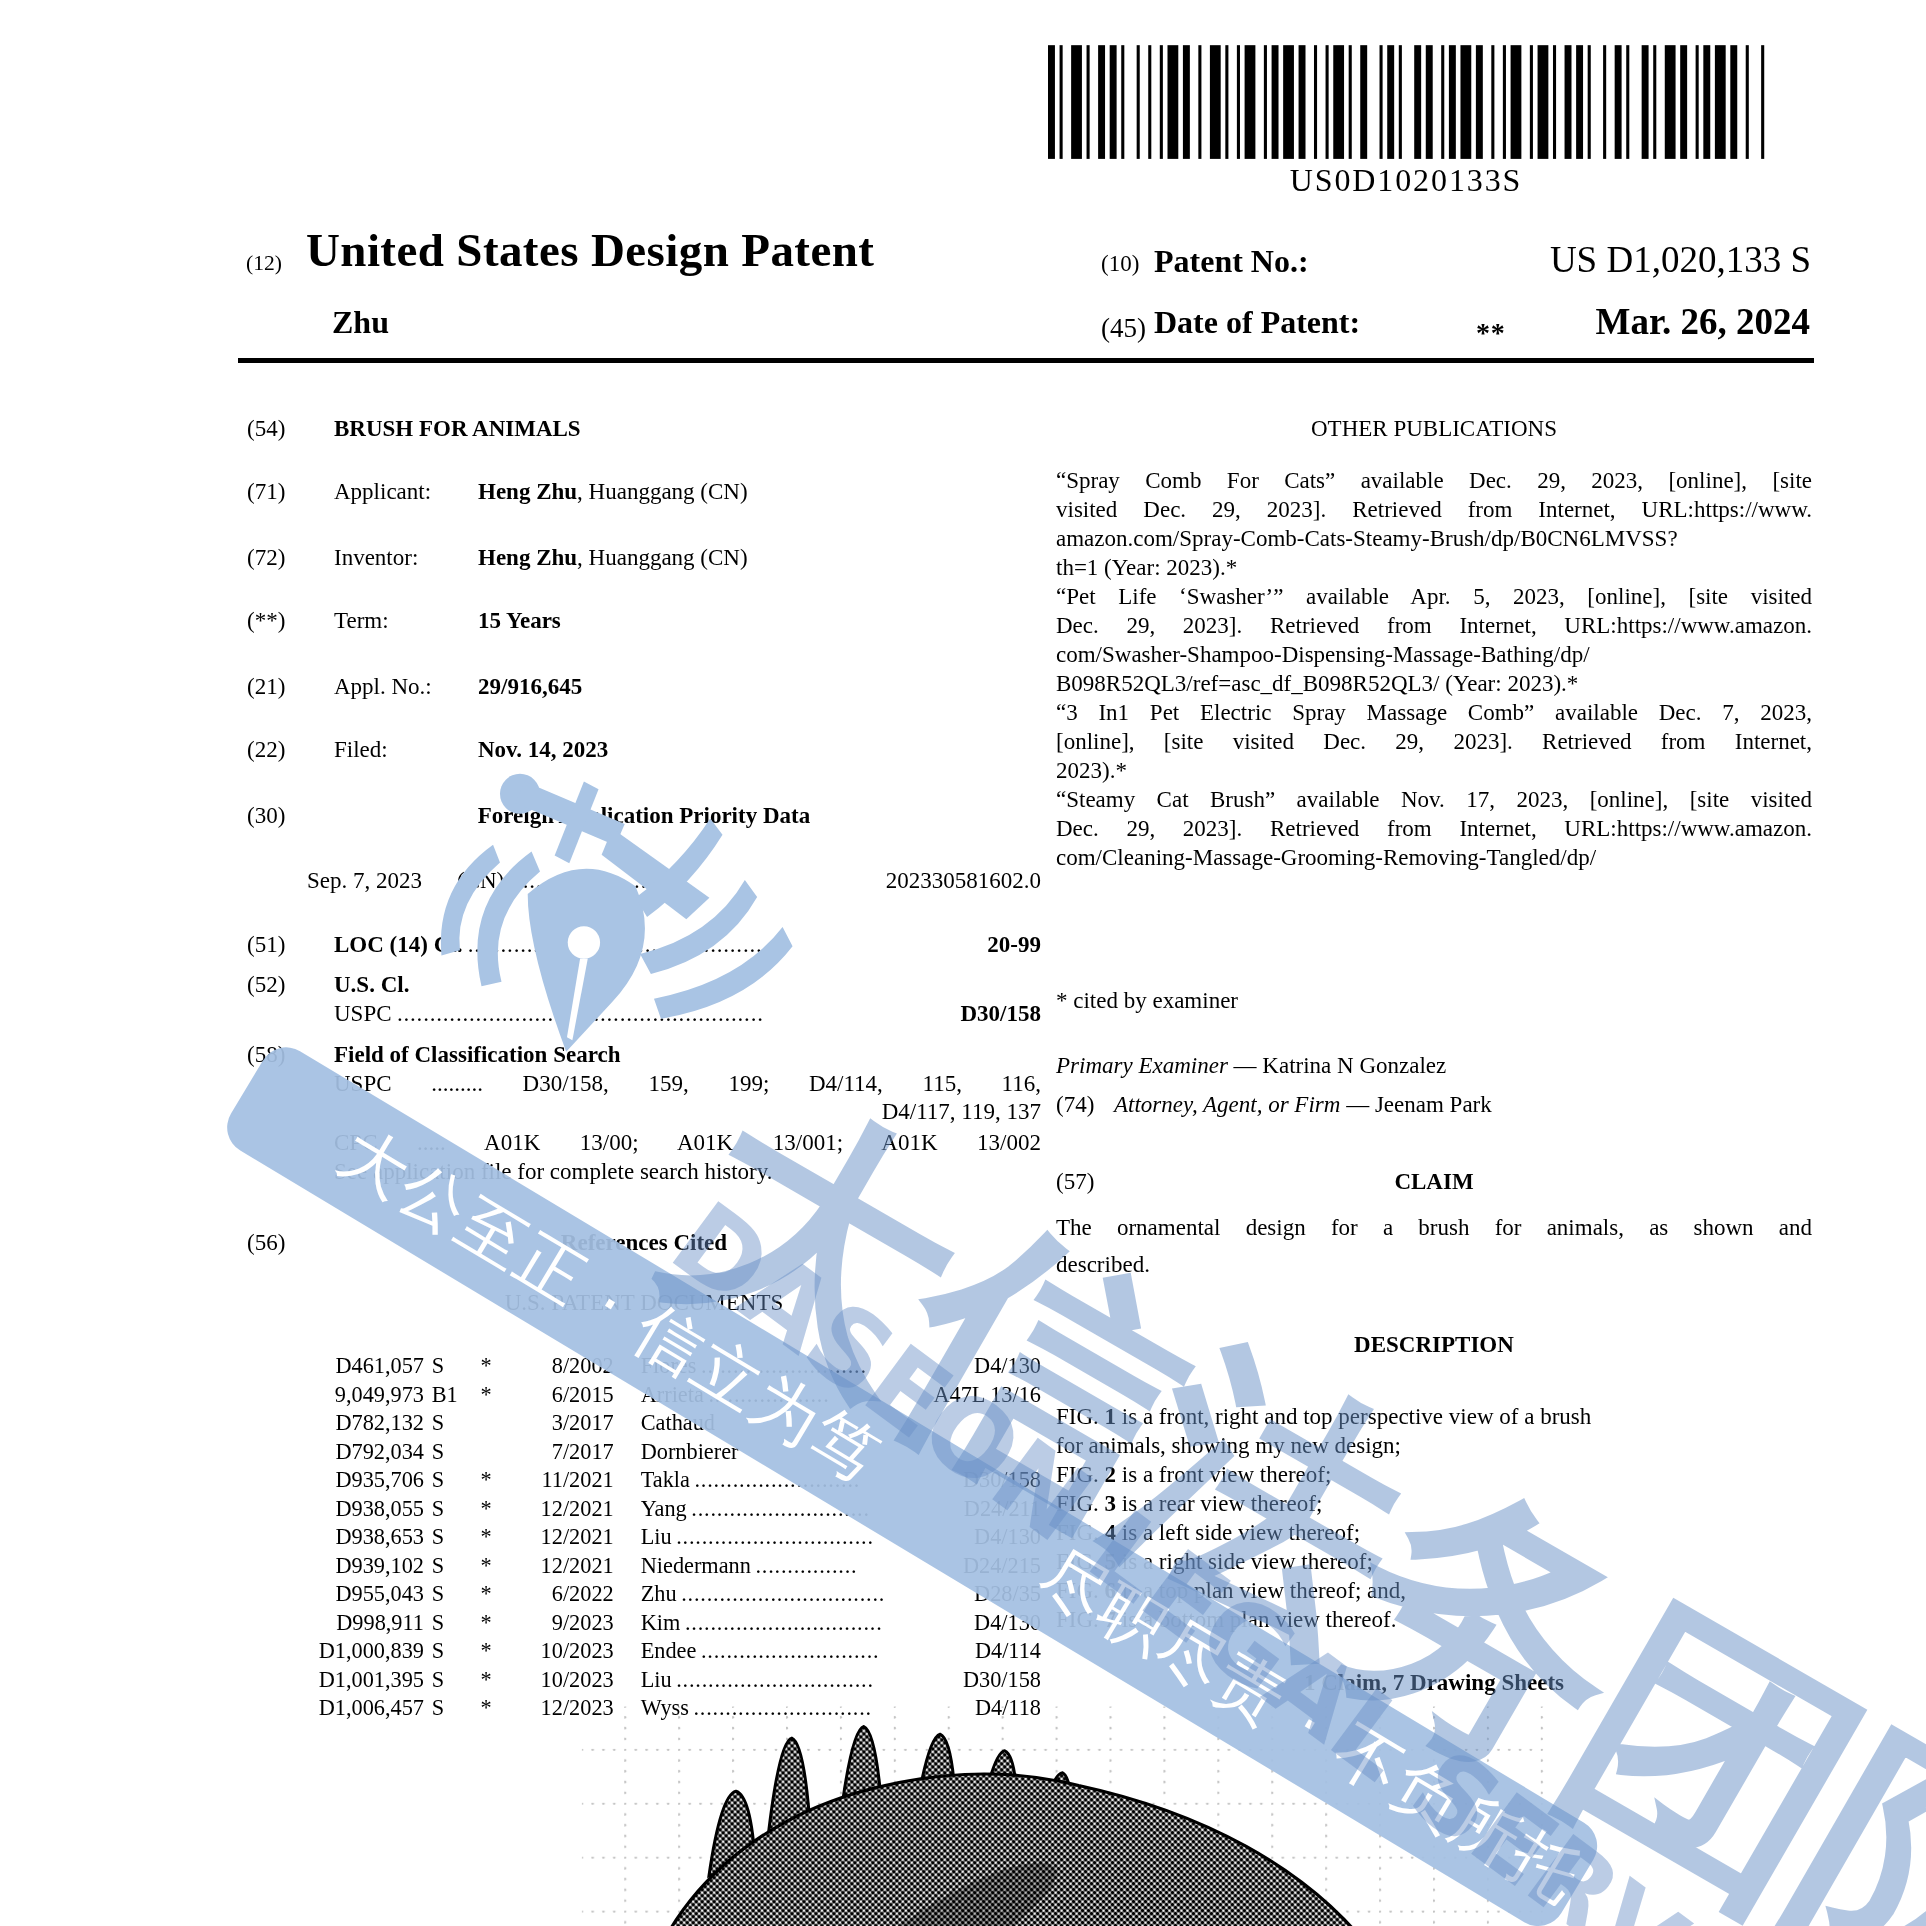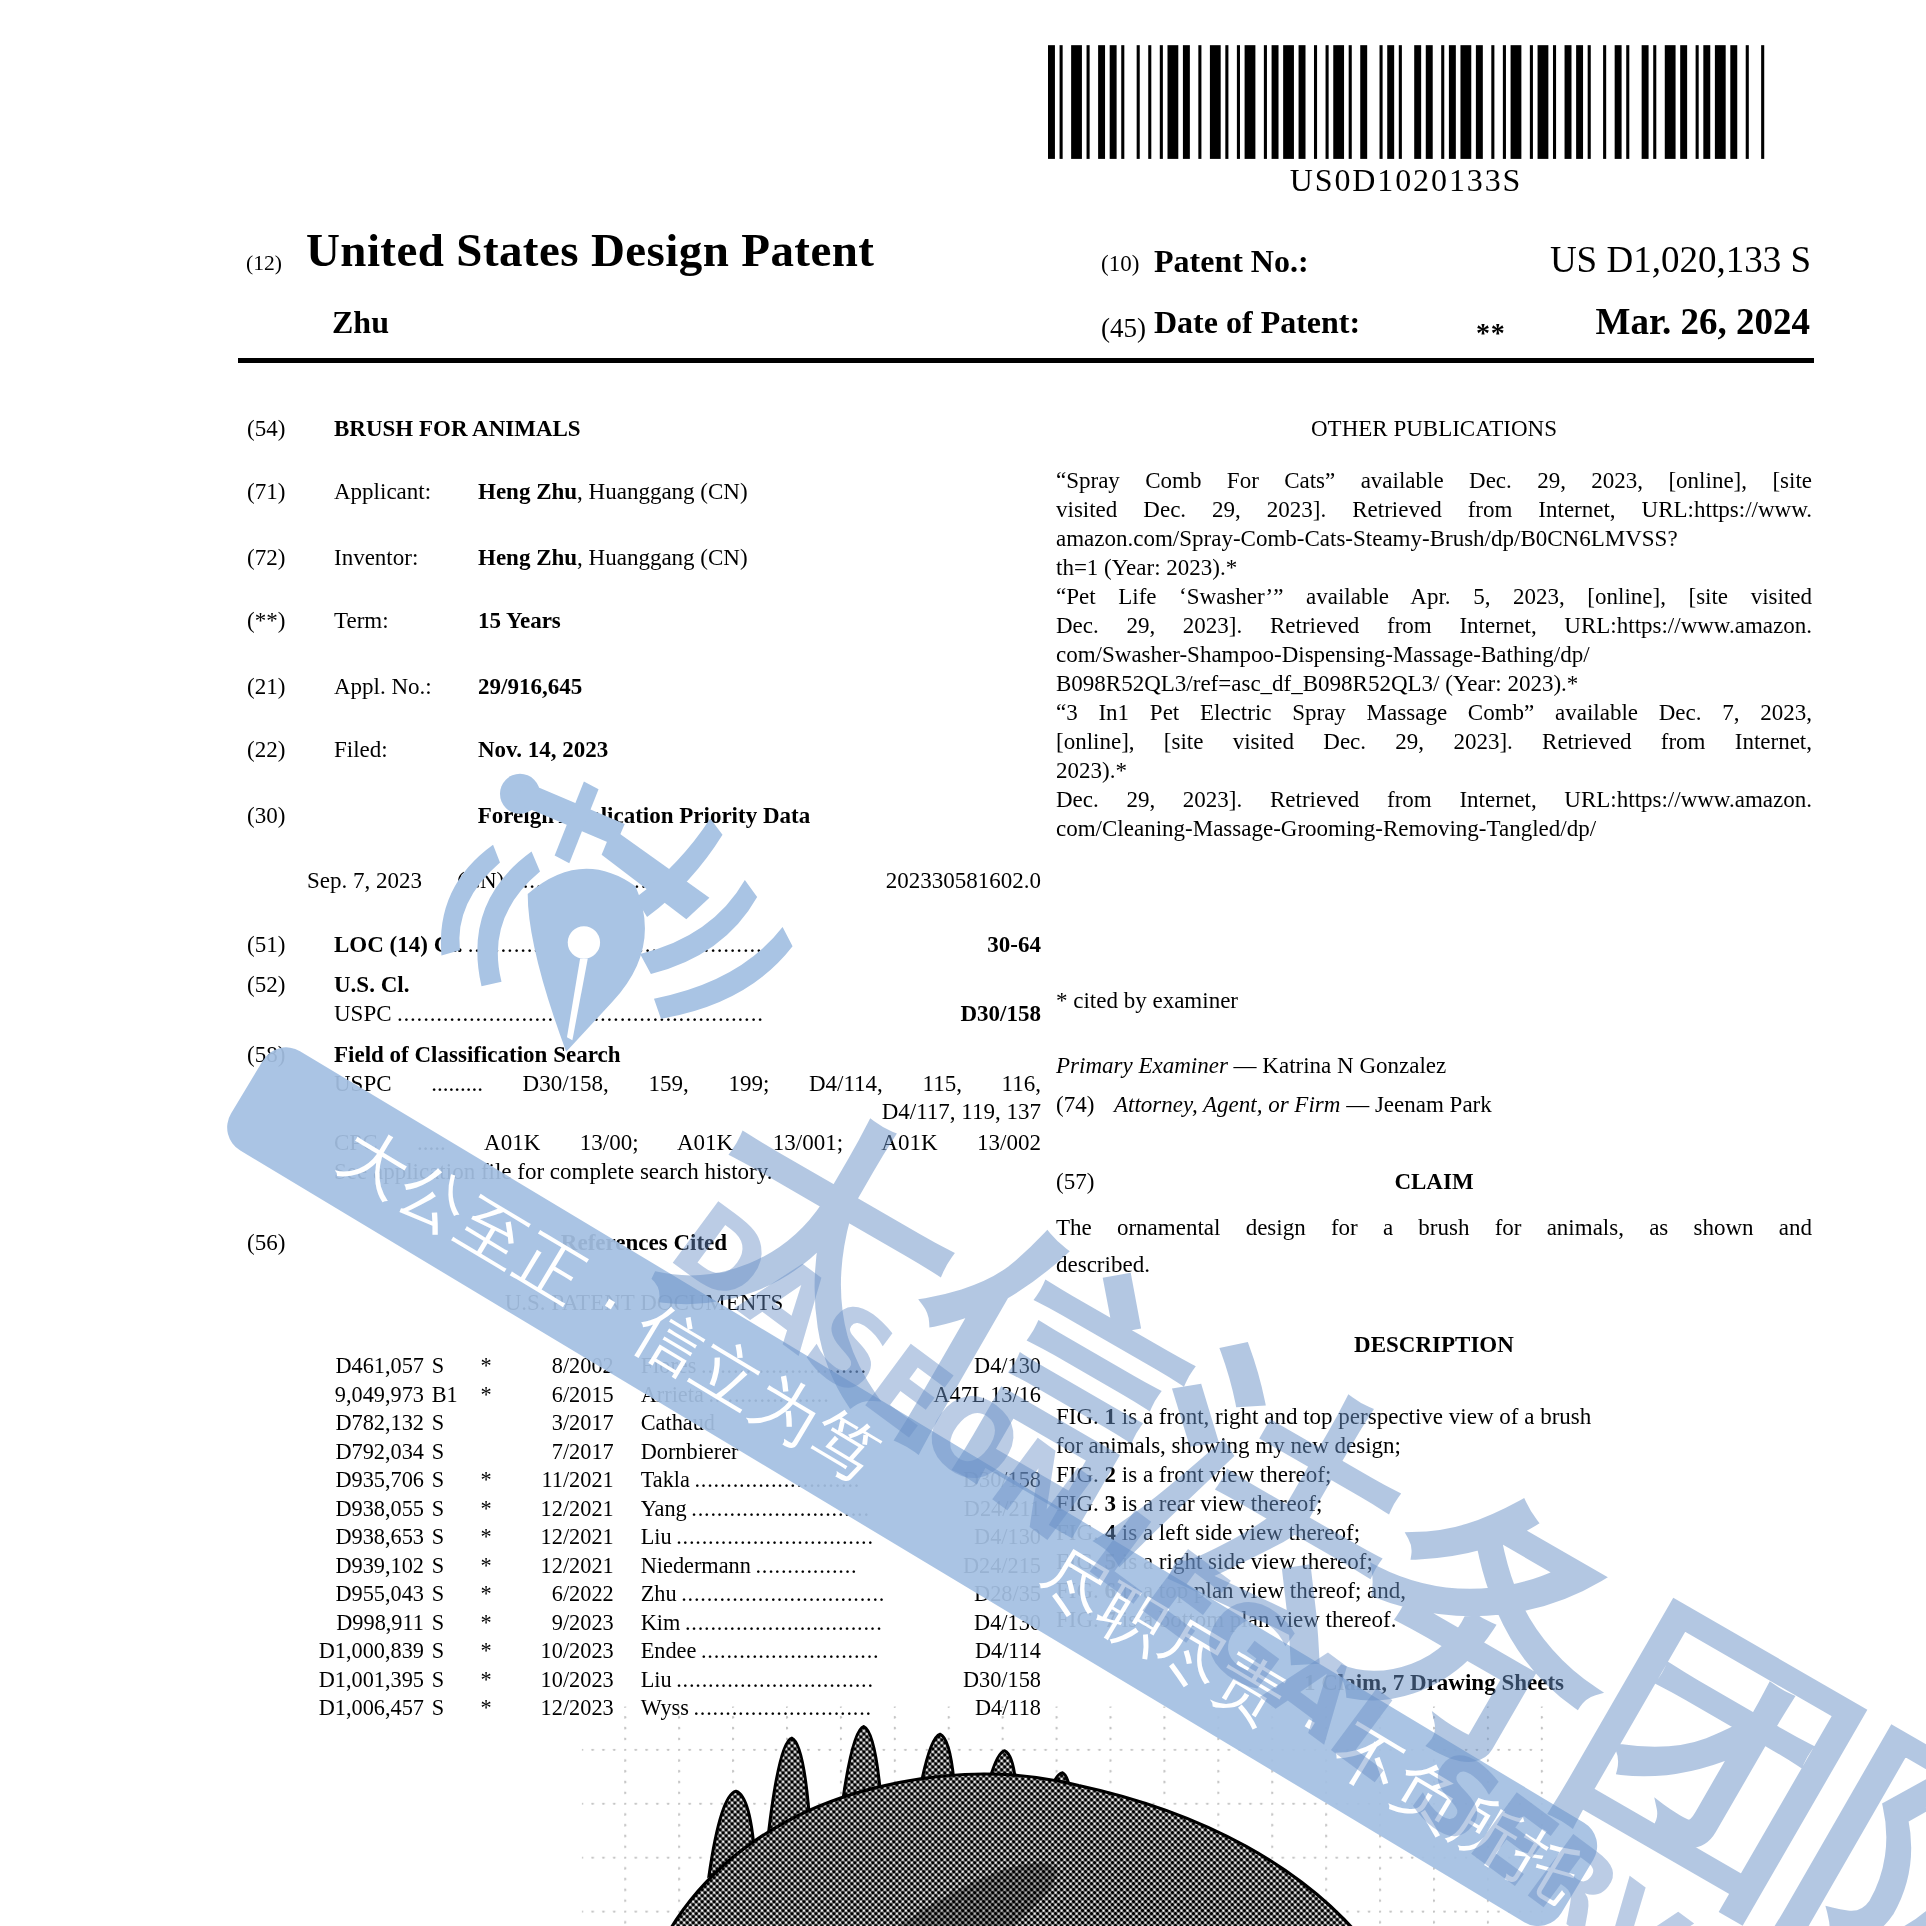--- a/index.html
+++ b/index.html
@@ -251,21 +251,21 @@
         <span style="width:35px;"></span>
         <span>(CN)</span>
         <span class="leader">........................</span>
         <span>202330581602.0</span>
       </div>
 
       <div class="blk flex" style="top:526px;">
         <span class="fnum" style="flex:0 0 87px;">(51)</span>
         <b>LOC (14) Cl.</b>
         <span class="leader">...............................................</span>
-        <b>30-64</b>
+        <b>20-99</b>
       </div>
 
       <div class="blk" style="top:566px;">
         <span class="fnum">(52)</span><b>U.S. Cl.</b>
       </div>
       <div class="blk flex hang" style="top:595px; box-sizing:border-box;">
         <span>USPC</span>
         <span class="leader">........................................................</span>
         <b>D30/158</b>
       </div>
@@ -413,20 +413,21 @@
           <div class="pl j">visited Dec. 29, 2023]. Retrieved from Internet, URL:https://www.</div>
           <div class="pl j">amazon.com/Spray-Comb-Cats-Steamy-Brush/dp/B0CN6LMVSS?</div>
           <div class="pl">th=1 (Year: 2023).*</div>
           <div class="pl j">“Pet Life ‘Swasher’” available Apr. 5, 2023, [online], [site visited</div>
           <div class="pl j">Dec. 29, 2023]. Retrieved from Internet, URL:https://www.amazon.</div>
           <div class="pl j">com/Swasher-Shampoo-Dispensing-Massage-Bathing/dp/</div>
           <div class="pl">B098R52QL3/ref=asc_df_B098R52QL3/ (Year: 2023).*</div>
           <div class="pl j">“3 In1 Pet Electric Spray Massage Comb” available Dec. 7, 2023,</div>
           <div class="pl j">[online], [site visited Dec. 29, 2023]. Retrieved from Internet,</div>
           <div class="pl">2023).*</div>
+          <div class="pl j">“Steamy Cat Brush” available Nov. 17, 2023, [online], [site visited</div>
           <div class="pl j">Dec. 29, 2023]. Retrieved from Internet, URL:https://www.amazon.</div>
           <div class="pl j">com/Cleaning-Massage-Grooming-Removing-Tangled/dp/</div>
         </div>
 
       <div class="blk" style="top:582px;">* cited by examiner</div>
 
       <div class="blk" style="top:647px;">
         <i>Primary Examiner</i><span> — Katrina N Gonzalez</span>
       </div>
 

